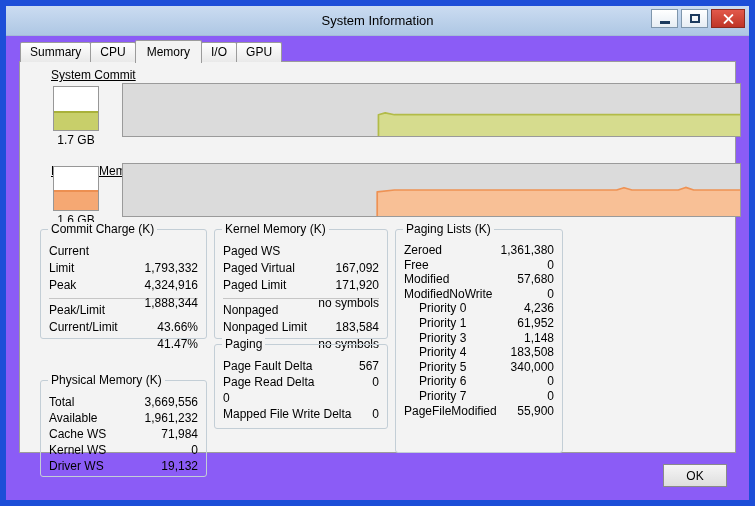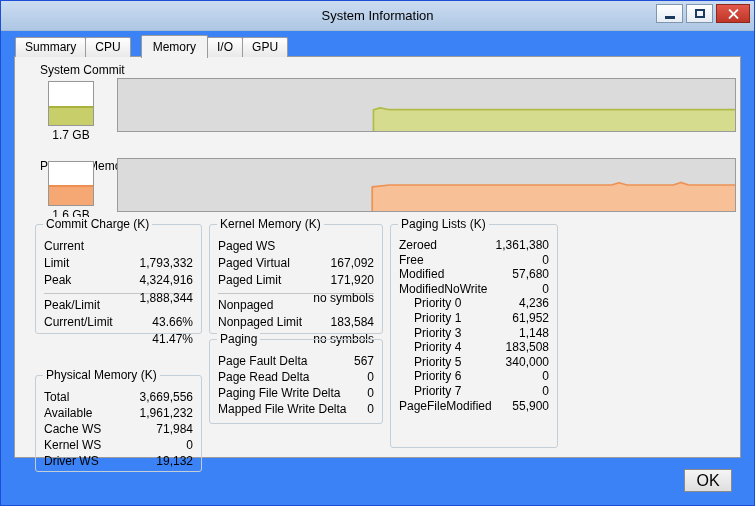--- a/index.html
+++ b/index.html
@@ -1,19 +1,19 @@
 <!DOCTYPE html>
 <html><head>
 <meta charset="utf-8">
 <style>
   * { margin:0; padding:0; box-sizing:border-box; }
   html,body { background:#cfd8e2; font-family:"Liberation Sans", sans-serif; }
   .window {
     position:relative; width:755px; height:506px;
-    border:1px solid #1d4ed8; background:#3b82f6;
+    border:6px solid #1d4ed8; background:#8b5cf6;
     font-size:12px; color:#000; overflow:hidden;
   }
   
   .titlebar {
     position:absolute; top:0; left:0; right:0; height:30px;
     background:linear-gradient(#cbdcf1,#aec7e4);
     border-bottom:1px solid #93accab0;
   }
   .title { text-align:center; line-height:29px; font-size:13px; }
   .caption-buttons { position:absolute; top:3px; right:4px; display:flex; gap:3px; }
@@ -33,28 +33,28 @@
   .x-icon::after  { transform:rotate(-45deg); }
   
   .tabstrip { position:absolute; left:14px; top:33px; height:23px; display:flex; align-items:flex-end; z-index:3; }
   .tab {
     height:20px; padding:0 9px; line-height:19px; margin-right:-1px;
     border:1px solid #9b9b9b; border-bottom:none; border-radius:2px 2px 0 0;
     background:linear-gradient(#ffffff,#e9e9e9); cursor:default; white-space:nowrap;
   }
   .tab.active {
     height:23px; line-height:22px; background:#f3f3f3; margin-bottom:-1px;
-    position:relative; z-index:4; padding:0 11px;margin-left:11px;
+    position:relative; z-index:4; padding:0 11px;
   }
   
   .tabpage {
     position:absolute; left:13px; right:13px; top:55px; bottom:47px;
     border:1px solid #9b9b9b; background:#f3f3f3; z-index:1;
   }
-  .sec-label { position:absolute; left:25px; }
+  .sec-label { position:absolute; left:31px;text-decoration:underline; }
   .gauge {
     position:absolute; left:33px; width:46px; height:45px;
     border:1px solid #979797; background:#fff;
   }
   .gfill { position:absolute; bottom:0; left:0; right:0; }
   .gauge-label { position:absolute; left:26px; width:60px; text-align:center; }
   .graph {
     position:absolute; left:102px; width:619px; height:54px;
     background:#dbdbdb; border:1px solid #9a9a9a;
   }
@@ -65,23 +65,23 @@
   .row { display:flex; justify-content:space-between; }
   .row .lbl { white-space:nowrap; }
   .row .val { text-align:right; white-space:nowrap; }
   .row.indent .lbl { padding-left:15px; }
   .sep { border-top:1px solid #c6c6c6; margin:3px 0 3px 0; }
   .rows-17 .row { height:17.2px; line-height:17.2px;flex-direction:column; }
   .rows-16 .row { height:16px;   line-height:16px; }
   .rows-14 .row { height:14.6px; line-height:14.6px; }
   
   .ok-button {
-    position:absolute; right:22px; bottom:13px; width:48px; height:23px;
+    position:absolute; right:22px; bottom:13px; width:64px; height:23px;
     border:1px solid #8a8a8a; background:linear-gradient(#f5f5f5,#dedede);
-    font-family:"Liberation Sans", sans-serif; font-size:16px; cursor:default;
+    font-family:"Liberation Sans", sans-serif; font-size:12px; cursor:default;
   }
 </style>
 </head>
 <body>
 
 <div class="window">
 
   <div class="titlebar">
     <div class="title">System Information</div>
     <div class="caption-buttons">
@@ -270,21 +270,20 @@
       <div class="rows rows-16">
           <div class="row">
             <span class="lbl">Page Fault Delta</span>
             <span class="val">567</span>
           </div>
           <div class="row">
             <span class="lbl">Page Read Delta</span>
             <span class="val">0</span>
           </div>
           <div class="row">
-            <span class="lbl">Paging File Write Delta</span>
             <span class="val">0</span>
           </div>
           <div class="row">
             <span class="lbl">Mapped File Write Delta</span>
             <span class="val">0</span>
           </div>
         </div>
     </div>
 
   </div>

